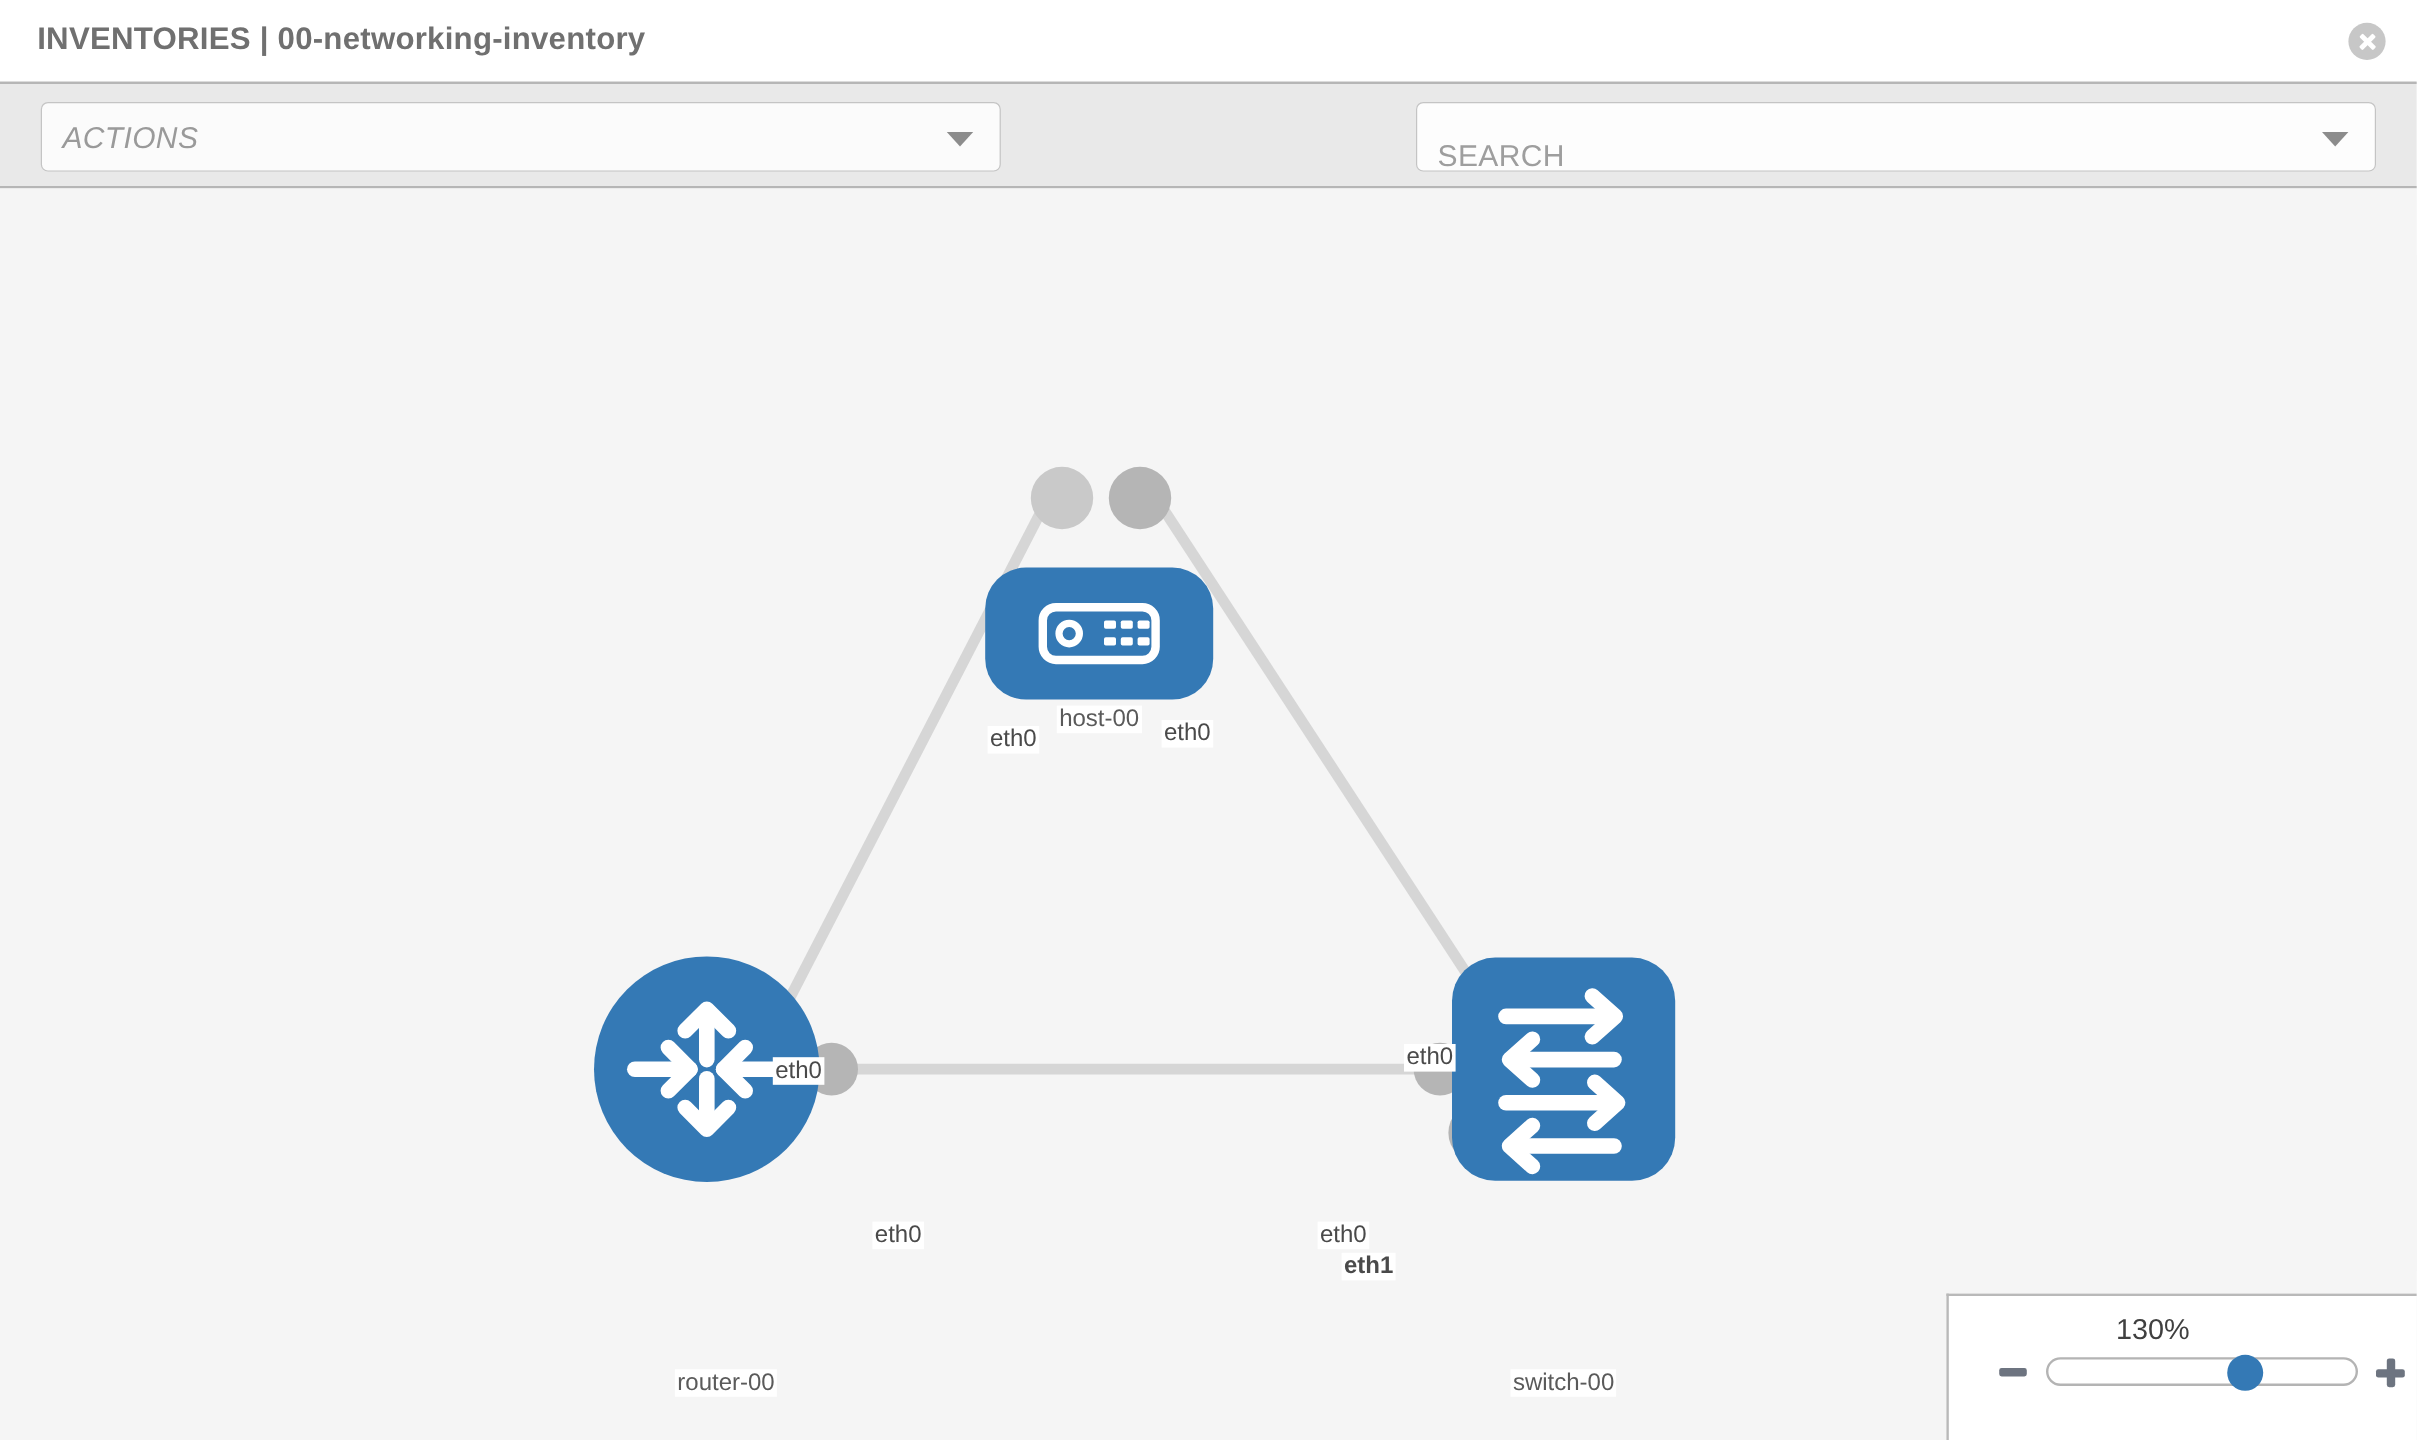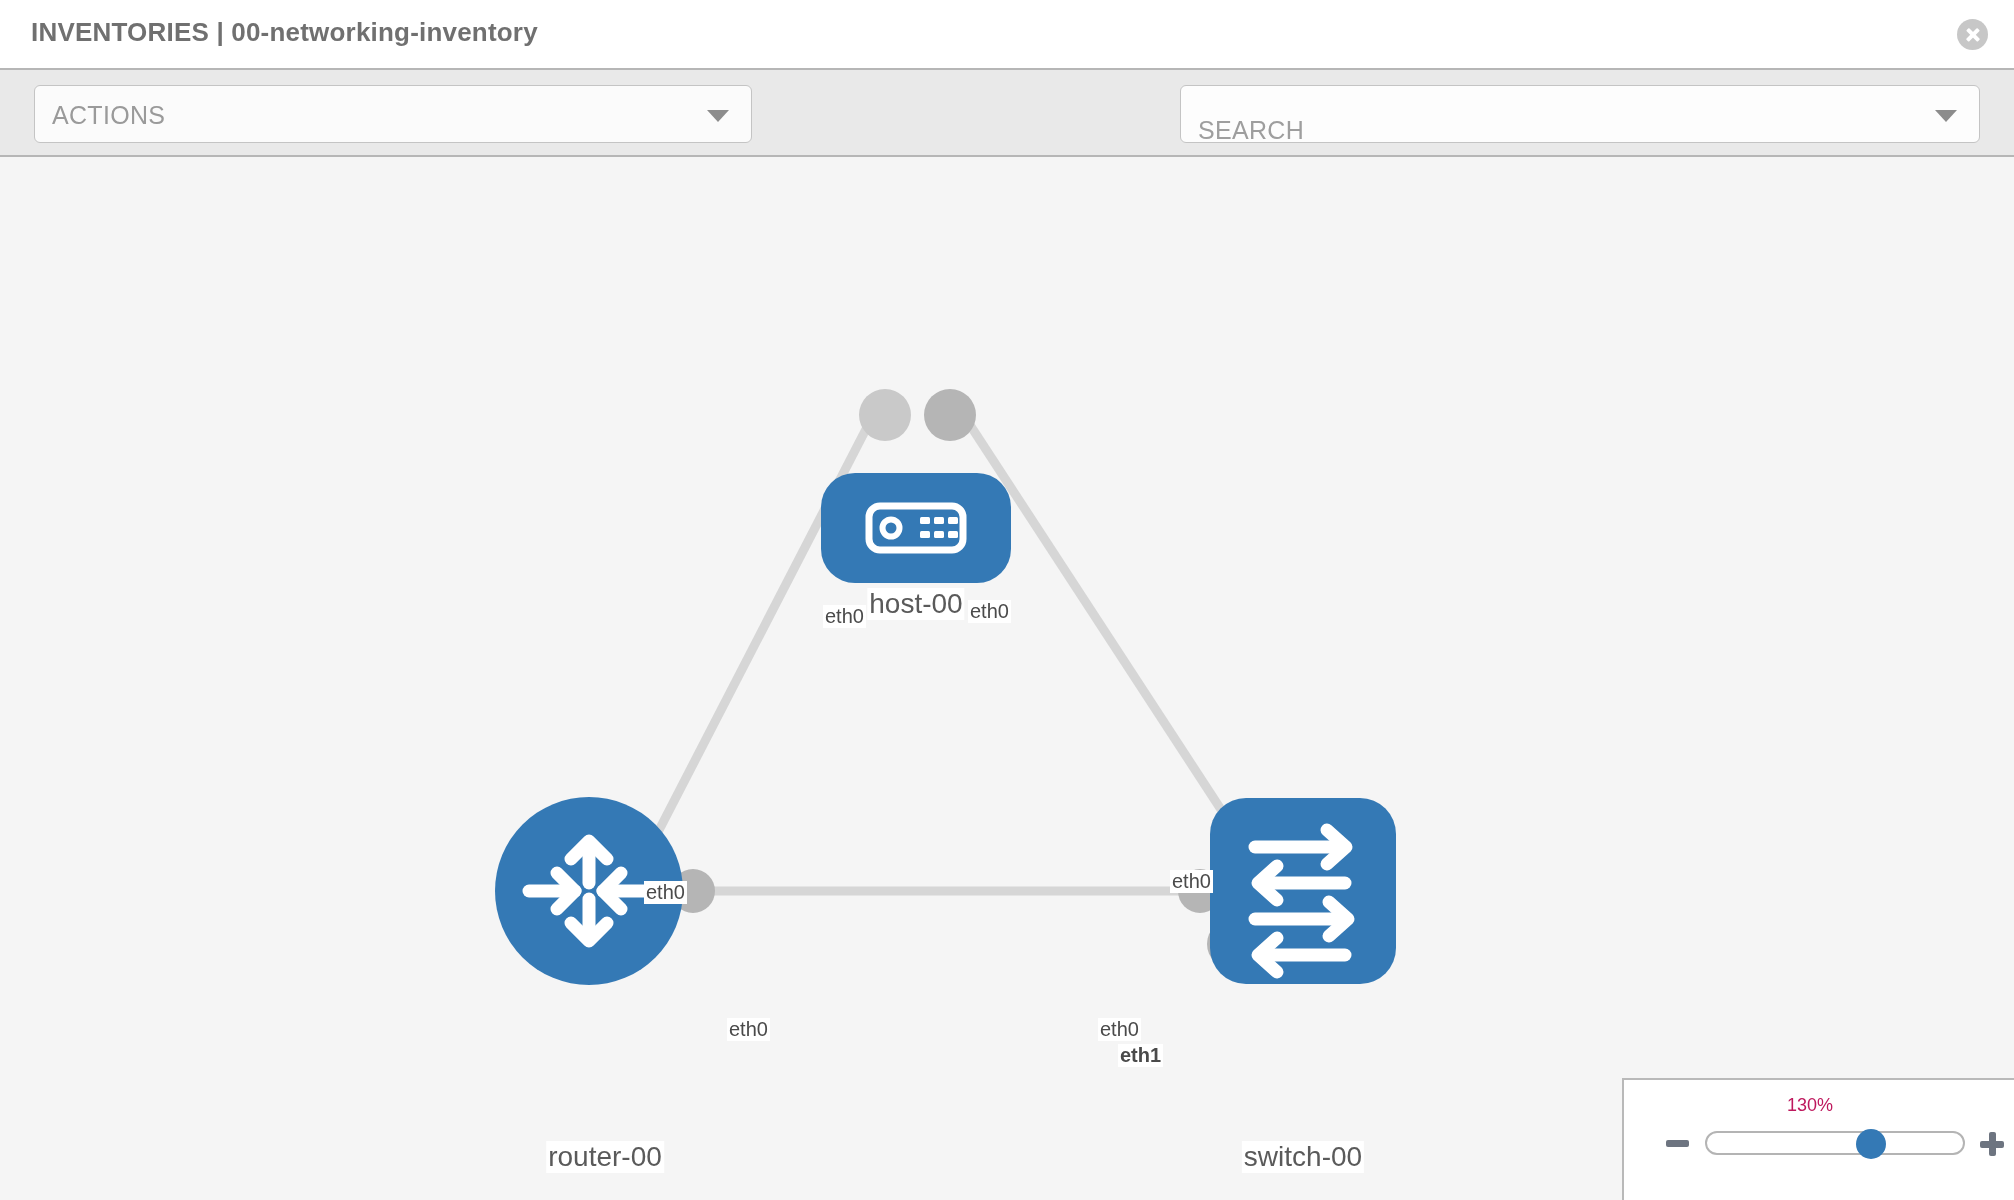--- a/index.html
+++ b/index.html
@@ -72,27 +72,28 @@
     background: #e9e9e9;
     border-top: 2px solid #b6b6b6;
     border-bottom: 2px solid #b6b6b6;
     box-sizing: border-box;
   }
 
   .actions-select {
     position: absolute;
     left: 34px;
     top: 15px;
-    width: 718px;
+    width: 800px;
     height: 58px;
     background: #fbfbfb;
     border: 1.6px solid #c4c4c4;
     border-radius: 6px;
     box-sizing: border-box;
     cursor: pointer;
+    font-style: italic;
   }
   .actions-label {
     position: absolute;
     left: 17px;
     top: 15px;
     font-size: 25px;
     color: #9a9a9a;
     letter-spacing: 0.3px;
     white-space: nowrap;
   }
@@ -151,21 +152,21 @@
   .topo-svg {
     position: absolute;
     left: 0; top: 0;
     width: 2014px;
     height: 1043px;
   }
 
   
   .node-label {
     position: absolute;
-    font-size: 28px;
+    font-size: 20px;
     color: #5a5a5a;
     background: #ffffff;
     white-space: nowrap;
     padding: 0 2px;
     transform: translateX(-50%);
   }
   .iface-label {
     position: absolute;
     font-size: 20px;
     color: #4a4a4a;
@@ -182,25 +183,25 @@
     width: 392px;
     height: 122px;
     background: #ffffff;
     border-top: 2px solid #b9b9b9;
     border-left: 2px solid #b9b9b9;
     box-sizing: border-box;
   }
   .zoom-value {
     position: absolute;
     top: 15px;
-    left: 16px;
+    left: 0;
     width: 340px;
     text-align: center;
-    font-size: 18px;
-    color: #be185d;
+    font-size: 24px;
+    color: #404040;
   }
   .zoom-minus {
     position: absolute;
     left: 42px;
     top: 60px;
     width: 23px;
     height: 7px;
     background: #6d7480;
     border-radius: 2px;
     cursor: pointer;

